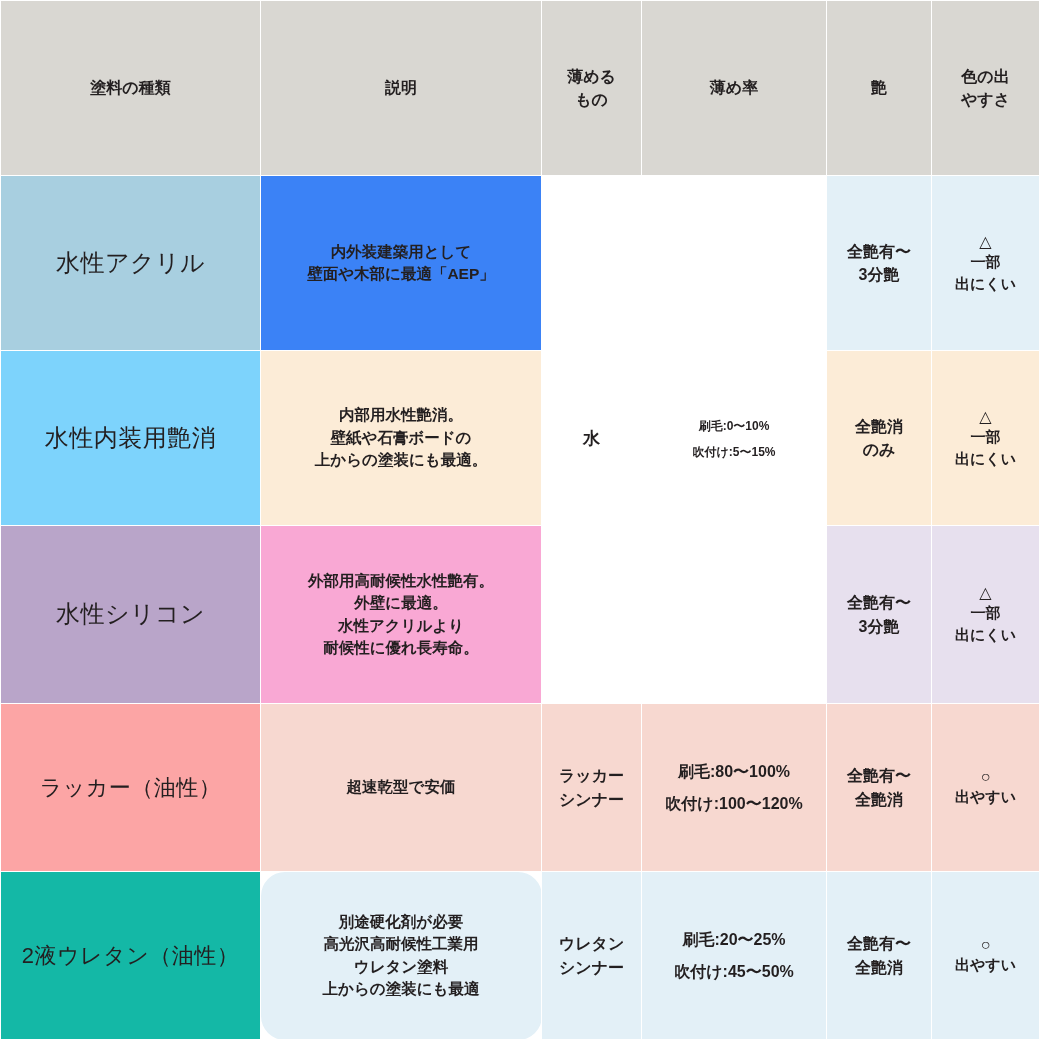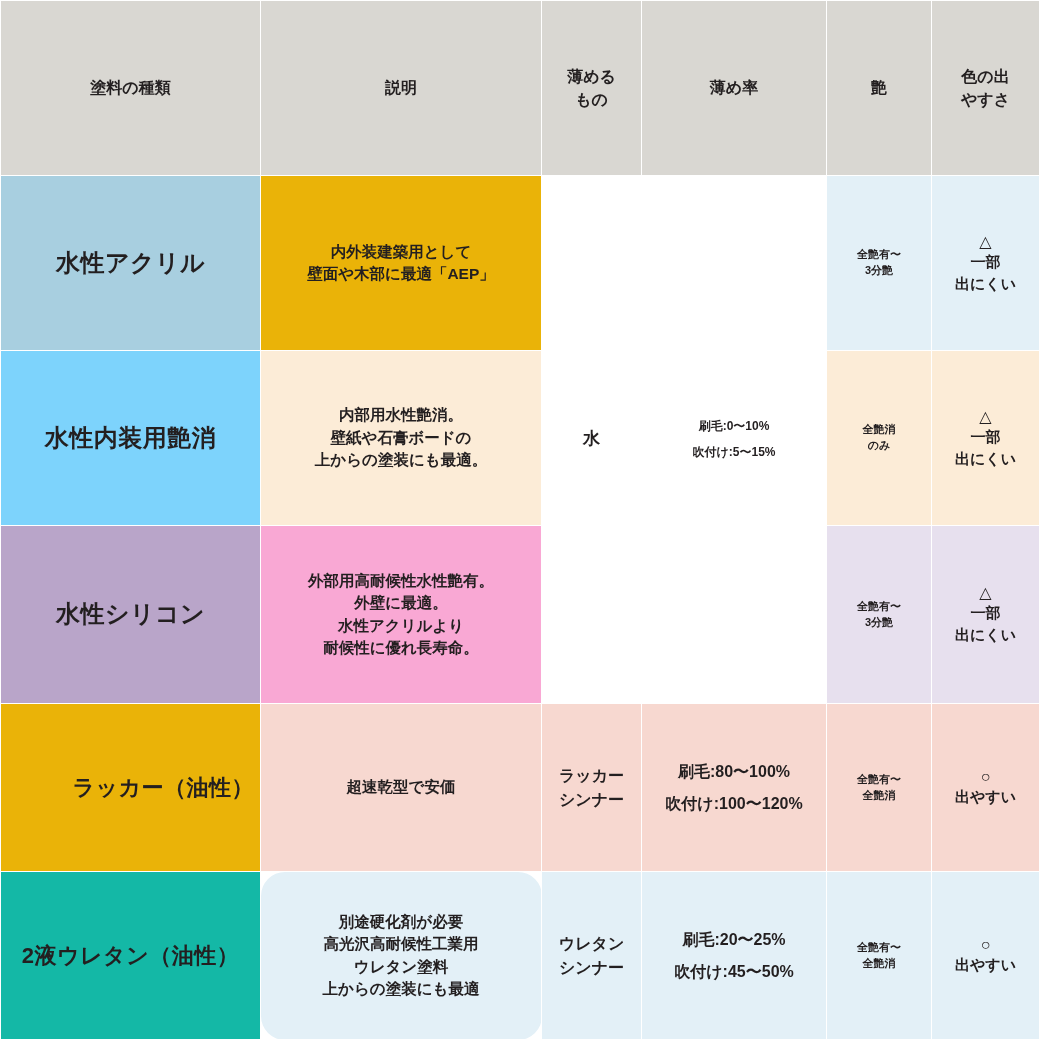--- a/index.html
+++ b/index.html
@@ -41,74 +41,74 @@
     background: #d9d7d2;
     font-size: 16px;
     font-weight: 700;
     height: 175px;
     color: #231f20;
   }
 
   
   td.type-cell {
     font-size: 24px;
-    font-weight: 700;
+    font-weight: 400;
     letter-spacing: 0.5px;
   }
   td.type-cell.small {
     font-size: 22px;
   }
 
   td.desc-cell {
     font-size: 15.5px;
     font-weight: 700;
   }
   td.thin-cell {
     font-size: 16px;
     font-weight: 700;
   }
   td.ratio-cell {
     font-size: 16px;
     font-weight: 700;
   }
   td.gloss-cell {
-    font-size: 11px;
+    font-size: 16px;
     font-weight: 700;
   }
   td.color-cell {
     font-size: 15px;
     font-weight: 700;
   }
   .mark {
     display: block;
     font-size: 16px;
     font-weight: 400;
     line-height: 1.2;
   }
   .cell-lines span {
     display: block;
   }
 
   
   .r-acryl .type-cell   { background: #a8cfe0; }
-  .r-acryl .desc-cell   { background: #eab308; }
+  .r-acryl .desc-cell   { background: #3b82f6; }
   .r-acryl .gloss-cell  { background: #e3f0f7; }
   .r-acryl .color-cell  { background: #e3f0f7; }
 
   .r-naiso .type-cell   { background: #7dd3fc; }
   .r-naiso .desc-cell   { background: #fcecd7; }
   .r-naiso .gloss-cell  { background: #fcecd7; }
   .r-naiso .color-cell  { background: #fcecd7; }
 
   .r-silicon .type-cell  { background: #b9a5c9; }
   .r-silicon .desc-cell  { background: #f9a8d4; }
   .r-silicon .gloss-cell { background: #e7e0ee; }
   .r-silicon .color-cell { background: #e7e0ee; }
 
-  .r-lacquer .type-cell  { background: #eab308; text-align: right; }
+  .r-lacquer .type-cell  { background: #fca5a5; }
   .r-lacquer .desc-cell  { background: #f7d8d0; }
   .r-lacquer .thin-cell  { background: #f7d8d0; }
   .r-lacquer .ratio-cell { background: #f7d8d0; }
   .r-lacquer .gloss-cell { background: #f7d8d0; }
   .r-lacquer .color-cell { background: #f7d8d0; }
 
   .r-urethane .type-cell  { background: #14b8a6; }
   .r-urethane .desc-cell  { background: #e3f0f7; border-radius: 24px; }
   .r-urethane .thin-cell  { background: #e3f0f7; }
   .r-urethane .ratio-cell { background: #e3f0f7; }

